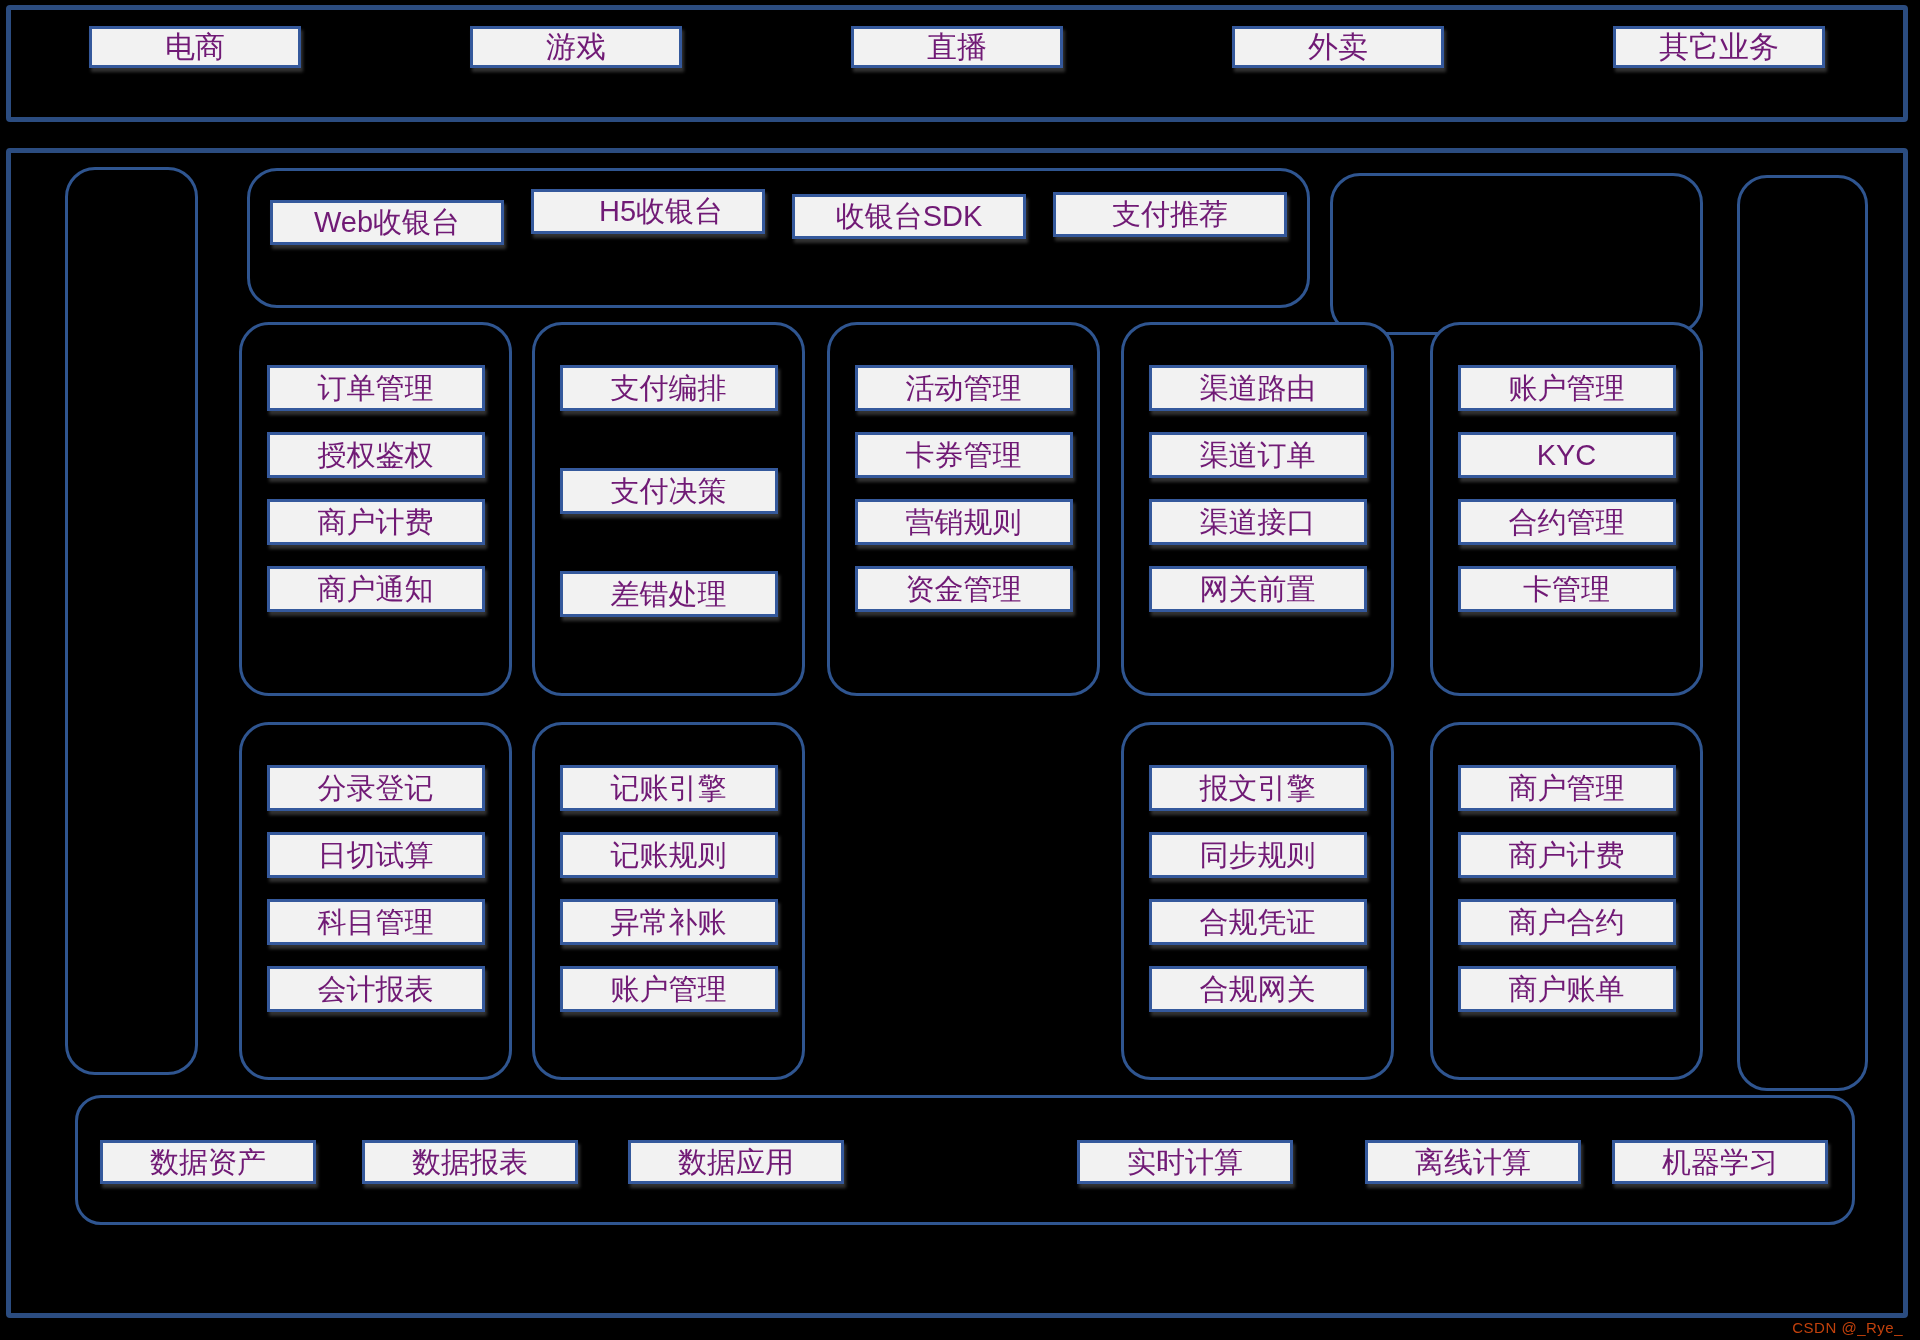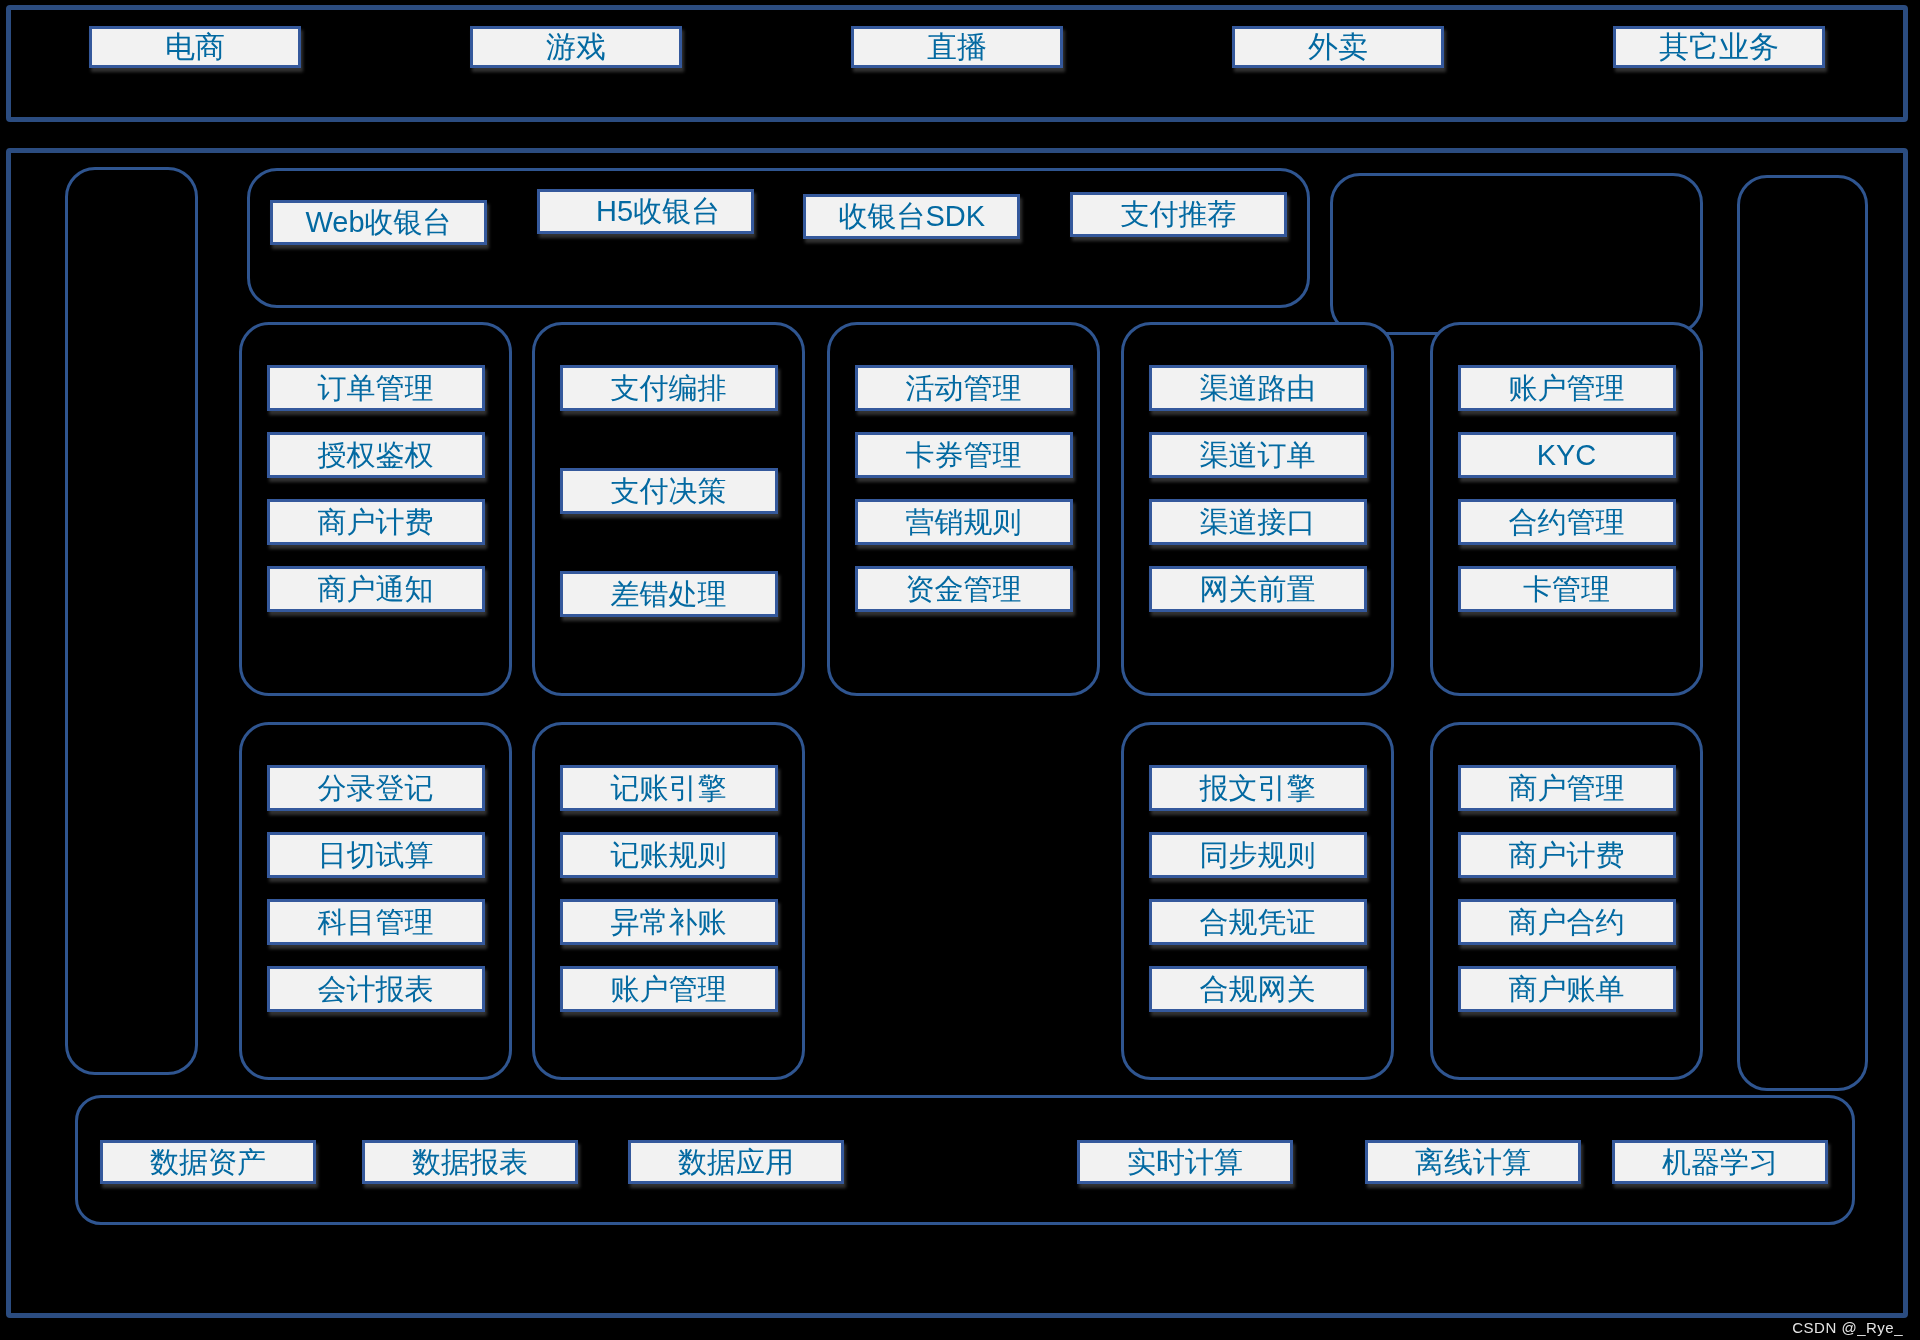--- a/index.html
+++ b/index.html
@@ -17,30 +17,30 @@
     display:flex;justify-content:space-between;padding:16px 78px 0 78px;}
   .main-panel{left:6px;top:148px;width:1902px;height:1170px;}
 
   
   .group{
     position:absolute;border:3px solid #2f5590;border-radius:30px;background:#000;
     box-sizing:border-box;
   }
   
   .node{
-    background:#f2f2f2;border:3px solid #35599c;color:#0369a1;
+    background:#f2f2f2;border:3px solid #35599c;color:#701a75;
     display:flex;align-items:center;justify-content:center;
     font-size:29px;line-height:1;white-space:nowrap;
     box-sizing:border-box;box-shadow:2px 4px 3px rgba(110,110,110,.45);
   }
   .top-strip .node{width:212px;height:42px;font-size:30px;}
 
   .checkout{left:236px;top:15px;width:1063px;height:140px;
     display:flex;justify-content:space-between;align-items:flex-start;padding:0 20px;}
-  .checkout .node{width:217px;height:45px;}
+  .checkout .node{width:234px;height:45px;}
   .checkout .node:nth-child(1){margin-top:29px;}
   .checkout .node:nth-child(2){margin-top:18px;padding-left:26px;}
   .checkout .node:nth-child(3){margin-top:23px;}
   .checkout .node:nth-child(4){margin-top:21px;}
 
   .rail{position:absolute;border:3px solid #2f5590;border-radius:30px;background:#000;box-sizing:border-box;}
   .rail-left{left:54px;top:14px;width:133px;height:908px;}
   .rail-right{left:1726px;top:22px;width:131px;height:916px;}
   .empty-box{left:1319px;top:20px;width:373px;height:162px;}
 
@@ -55,21 +55,21 @@
   .g3 .node:nth-child(1){margin-top:40px;}
   .g3 .node + .node{margin-top:57px;}
 
   
   .data-band{left:64px;top:942px;width:1780px;height:130px;border-radius:26px;}
   .data-band .node{position:absolute;top:42px;width:216px;height:44px;}
   .db-1{left:22px;text-align:right;} .db-2{left:284px;} .db-3{left:550px;}
   .db-4{left:999px;} .db-5{left:1287px;} .db-6{left:1534px;}
 
   .watermark{
-    position:absolute;right:17px;top:1319px;color:#e5e5e5;font-size:15px;
+    position:absolute;right:17px;top:1319px;color:#c2410c;font-size:15px;
     letter-spacing:.5px;
   }
 </style>
 </head>
 <body>
 
 <div class="canvas">
 
   <div class="outer top-strip">
     <div class="node">电商</div>

